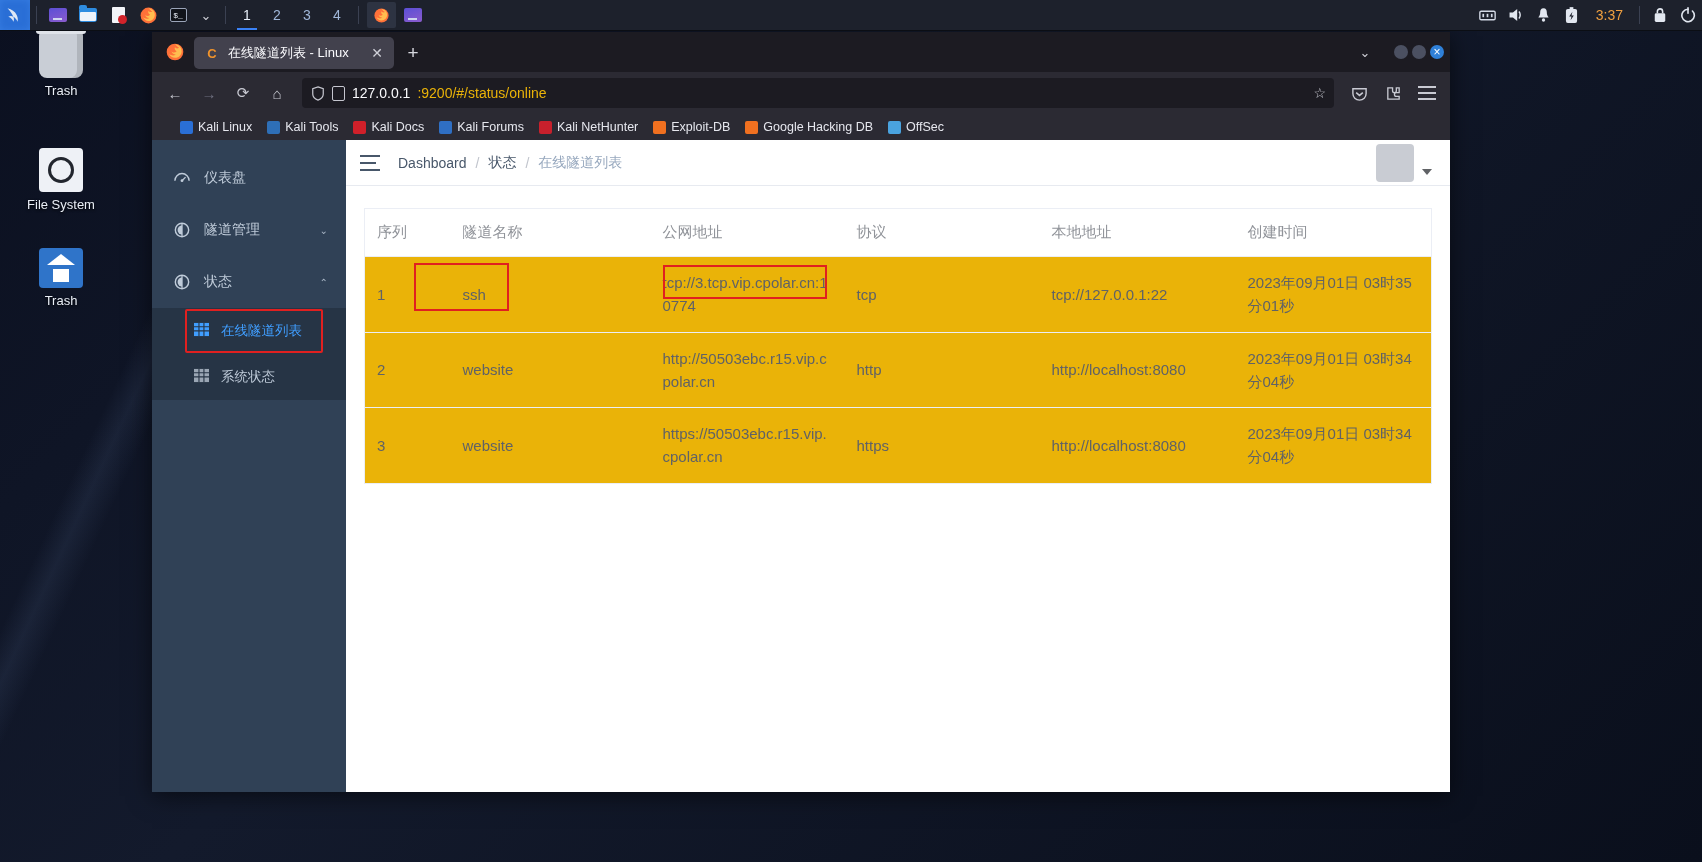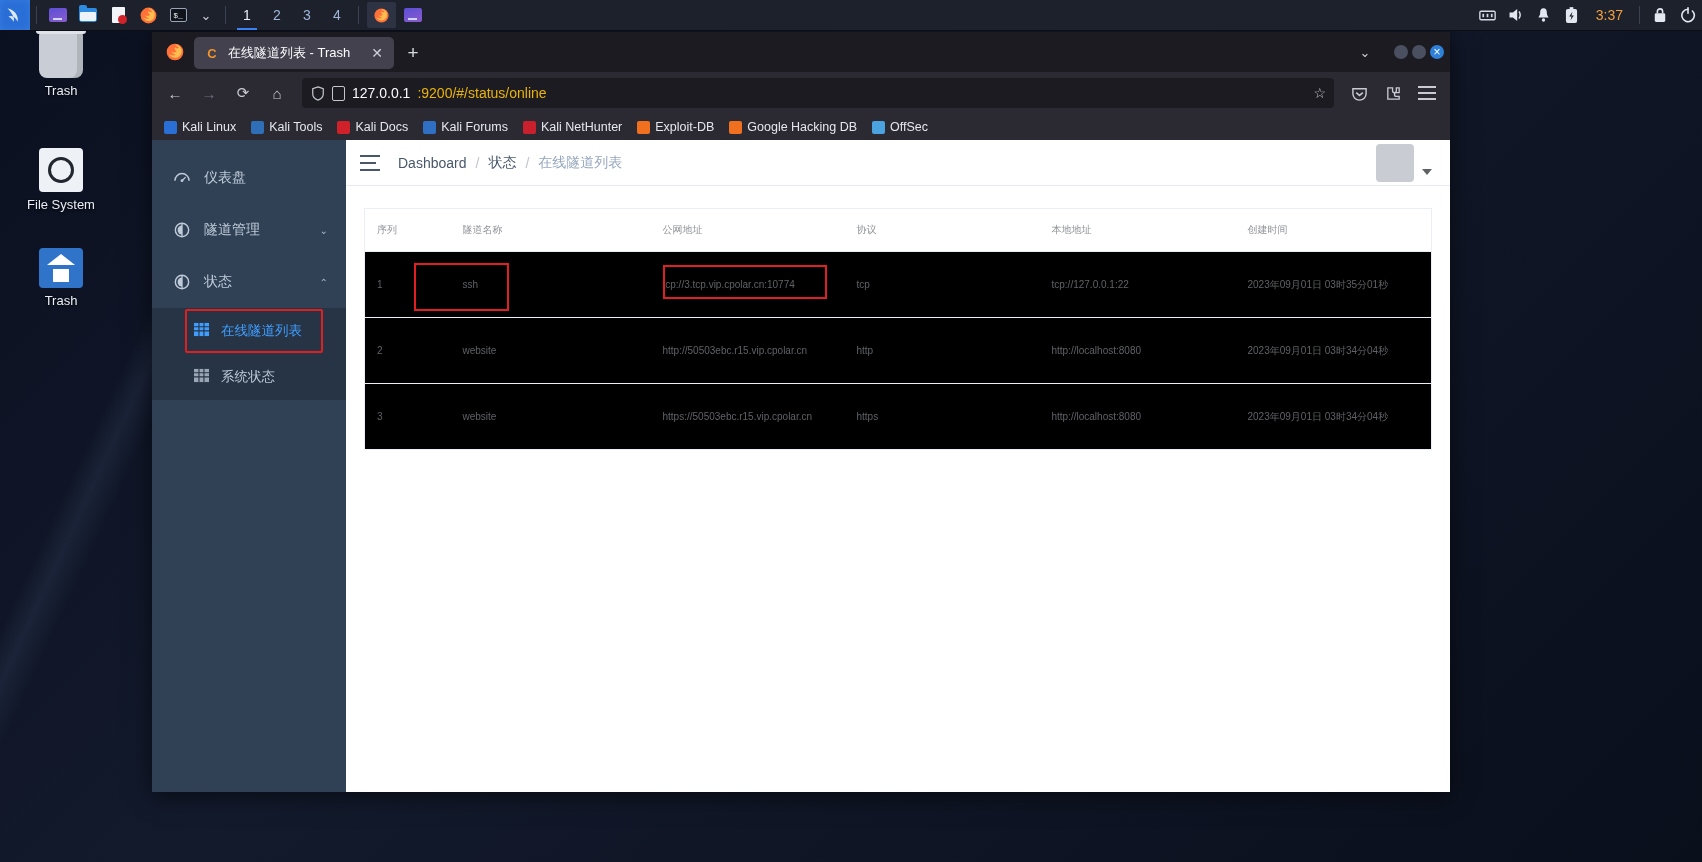--- a/index.html
+++ b/index.html
@@ -117,21 +117,21 @@
     flex:1; height:30px; margin:0 6px; background:#1c1b22; border-radius:4px;
     display:flex; align-items:center; padding:0 8px; gap:7px; color:#fbfbfe; font-size:14px;
   }
   #urlbar .host { color:#fbfbfe; }
   #urlbar .path { color:#eab308; }
   .url-star { margin-left:auto; color:#c9cad3; font-size:14px; }
   .shield { width:15px;height:16px; display:flex;align-items:center;justify-content:center; }
   .pagedoc { width:13px;height:15px;border:1.4px solid #c5c6cf; border-radius:2px; }
 
   
-  #bookmarks { height:26px; background:#2b2a33; display:flex; align-items:center; padding:0 6px; gap:3px; color:#e6e7ee; font-size:12.5px; }
+  #bookmarks { height:26px; background:#2b2a33; display:flex; align-items:center; padding:0 22px; gap:3px; color:#e6e7ee; font-size:12.5px; }
   .bm { display:flex; align-items:center; gap:5px; padding:2px 6px; border-radius:3px; white-space:nowrap; }
   .bm .bi { width:13px;height:13px; display:inline-block; border-radius:2px; }
   .bi-kali{background:#2a6fd6;}
   .bi-tools{background:#2e6fb7;border-radius:50%;}
   .bi-docs{background:#d0202a;}
   .bi-forums{background:#2f6fc4;}
   .bi-nethunter{background:#c8202c;}
   .bi-exploit{background:#f07020;border-radius:50%;}
   .bi-ghdb{background:#f07020;border-radius:50%;}
   .bi-offsec{background:#4aa3df;border-radius:50%;}
@@ -158,21 +158,21 @@
   .hamburger i:nth-child(2){ width:78%; }
   .hamburger i:nth-child(3){ width:100%; }
   .crumbs { display:flex; align-items:center; gap:9px; font-size:14px; color:#48576a; }
   .crumbs .sep { color:#c0c4cc; }
   .crumbs .cur { color:#97a8be; }
   .topbar-right { margin-left:auto; display:flex; align-items:center; gap:8px; }
   .avatar { width:38px; height:38px; border-radius:4px; background:#c9ccd3; }
   .caret { width:0;height:0;border-left:5px solid transparent;border-right:5px solid transparent;border-top:6px solid #606266; margin-top:18px;}
 
   #tablewrap { padding:22px 18px 0 18px; overflow:hidden; }
-  table { border-collapse:collapse; width:1067px; table-layout:fixed; background:#000000; font-size:10px; }
+  table { border-collapse:collapse; width:1067px; table-layout:fixed; background:#eab308; font-size:15px; }
   thead th {
     text-align:left; font-weight:normal; color:#909399;
     padding:14px 12px; border-bottom:1px solid #ebeef5; border-top:1px solid #ebeef5;
     background:#fff;
   }
   thead th:first-child { border-left:1px solid #ebeef5; }
   thead th:last-child { border-right:1px solid #ebeef5; }
   tbody td {
     color:#606266; padding:14px 12px; border-bottom:1px solid #ebeef5;
     vertical-align:middle; word-break:break-all; line-height:1.55;
@@ -295,21 +295,21 @@
 
   <div id="tabstrip">
     <div class="ff-logo">
       <svg width="20" height="20" viewBox="0 0 24 24">
           <circle cx="12" cy="12" r="10" fill="#ff7139"></circle>
           <path d="M12 3c4 0 8 3 8 8 0 4-3 8-8 8-3 0-6-2-7-5 2 2 5 3 8 1-3 0-5-2-5-4 1 2 4 2 6 0-2-1-3-3-2-5 1 2 3 2 5 1-2-1-3-3-5-4z" fill="#ffbd4f"></path>
         </svg>
     </div>
     <div class="tab">
       <span class="fav">C</span>
-      <span class="ttl">在线隧道列表 - Trash</span>
+      <span class="ttl">在线隧道列表 - Linux</span>
       <span class="x">✕</span>
     </div>
     <div class="newtab">+</div>
     <div class="tabstrip-right">
       <div class="chev-down">⌄</div>
       <div style="width:8px"></div>
       <div class="wbtn min"></div>
       <div class="wbtn max"></div>
       <div class="wbtn close"></div>
     </div>

